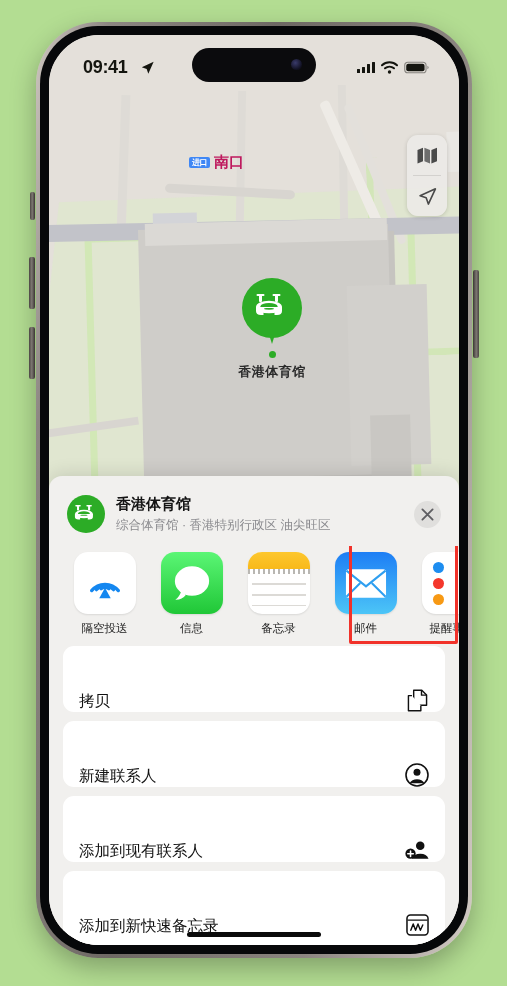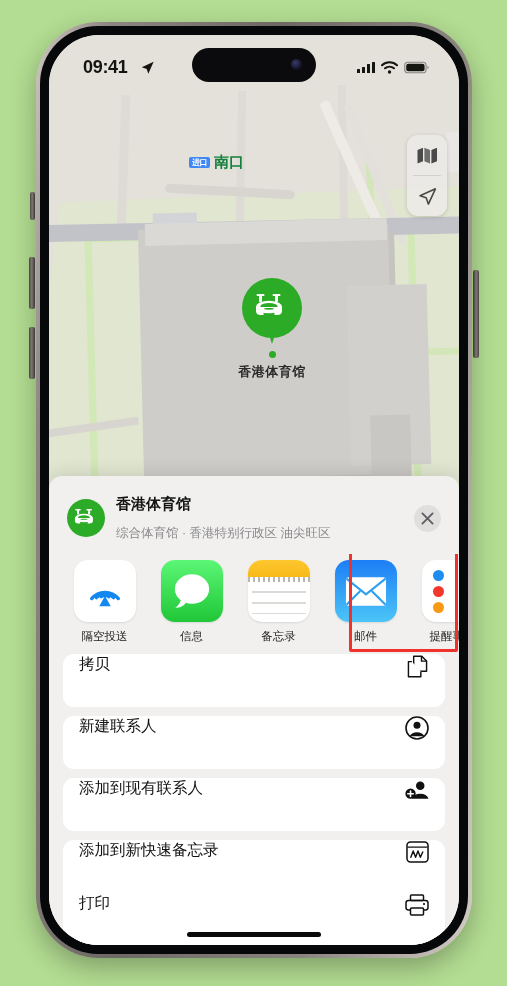--- a/index.html
+++ b/index.html
@@ -64,21 +64,21 @@
   #map-road-diag2{left:322px;top:64px;width:8px;height:150px;background:#e3e0db;
     transform:rotate(-22deg);border-radius:4px;}
   #map-road-stub{left:116px;top:152px;width:130px;height:9px;background:#d8d5d0;
     border-radius:5px;transform:rotate(3deg);}
   #map-road-b1{left:-30px;top:390px;width:120px;height:8px;background:#d8d5d0;transform:rotate(-8deg);}
   #map-path-small{left:60px;top:470px;width:160px;height:7px;background:#d6d3ce;transform:rotate(-2deg);}
 
   #map-label-nankou{position:absolute;left:140px;top:118px;display:flex;align-items:center;gap:4px;}
   #map-label-badge{background:#3f87f5;color:#fff;font-size:8px;font-weight:700;
     padding:1px 3px;border-radius:2px;letter-spacing:-.5px;line-height:1.2;}
-  #map-label-text{color:#15803d;font-size:15px;font-weight:700;}
+  #map-label-text{color:#be185d;font-size:15px;font-weight:700;}
 
   
   #map-poi{position:absolute;left:178px;top:243px;width:90px;text-align:center;}
   #map-poi-pin{width:60px;height:72px;margin:0 auto;position:relative;}
   #map-poi-pin .bulb{
     position:absolute;left:0;top:0;width:60px;height:60px;border-radius:50%;background:#2cac26;}
   #map-poi-pin .tail{
     position:absolute;left:22px;top:40px;width:16px;height:26px;background:#2cac26;
     clip-path:polygon(0 0,100% 0,50% 100%);}
   #map-poi-dot{width:7px;height:7px;border-radius:50%;background:#2cac26;margin:1px auto 0;}
@@ -110,21 +110,21 @@
   
   #share-sheet{position:absolute;left:0;right:0;bottom:0;top:441px;
     background:#f1f0ee;border-radius:13px 13px 0 0;z-index:8;
     box-shadow:0 -2px 18px rgba(0,0,0,.12);overflow:hidden;}
 
   #sheet-header{display:flex;align-items:center;padding:19px 18px 13px 18px;gap:11px;}
   #sheet-avatar{width:38px;height:38px;border-radius:50%;background:#2cac26;flex:0 0 38px;
     display:flex;align-items:center;justify-content:center;}
   #sheet-titles{flex:1;min-width:0;}
   #sheet-title{font-size:15px;font-weight:700;color:#141414;line-height:1.25;}
-  #sheet-subtitle{font-size:12.5px;color:#8a8a8e;margin-top:12px;line-height:1.25;
+  #sheet-subtitle{font-size:12.5px;color:#8a8a8e;margin-top:4px;line-height:1.25;
     white-space:nowrap;overflow:hidden;}
   #sheet-close-button{width:27px;height:27px;border-radius:50%;background:#e0dfdd;
     display:flex;align-items:center;justify-content:center;flex:0 0 27px;}
 
   #apps-row{display:flex;gap:20px;padding:6px 0 10px 22px;overflow:hidden;position:relative;}
   .app-item{width:67px;flex:0 0 67px;text-align:center;}
   .app-icon{width:62px;height:62px;border-radius:14px;margin:0 auto;overflow:hidden;position:relative;
     box-shadow:0 1px 2px rgba(0,0,0,.10);}
   .app-label{font-size:11.5px;color:#1a1a1a;margin-top:7px;font-weight:500;font-family:Liberation Mono, monospace;}
 
@@ -139,22 +139,22 @@
   .notes-line{height:1.6px;background:#dcdad6;margin:9px 4px 0;}
   #app-icon-reminders{background:#fff;display:flex;flex-direction:column;
     justify-content:center;gap:5px;padding-left:11px;}
   .rem-dot{width:11px;height:11px;border-radius:50%;}
 
   #notes-highlight{position:absolute;left:300px;top:-6px;width:109px;height:104px;
     border:3px solid #f1322a;border-radius:2px;pointer-events:none;}
 
   #actions-list{padding:0 14px;}
   .action-group{background:#fff;border-radius:11px;margin-bottom:9px;overflow:hidden;}
-  .action-row{height:53px;display:flex;align-items:flex-start;justify-content:space-between;
-    padding:0 16px;}
+  .action-row{height:53px;display:flex;align-items:flex-end;justify-content:space-between;
+    padding:0 16px;margin-top:13px;}
   .action-label{font-size:15.5px;color:#111;font-weight:500;}
   .action-icon{width:24px;height:24px;display:flex;align-items:center;justify-content:center;}
 
   #home-indicator{position:absolute;left:50%;transform:translateX(-50%);bottom:8px;
     width:134px;height:5px;border-radius:3px;background:#0a0a0a;z-index:12;}
 </style>
 </head>
 <body>
 
 <div id="phone-frame">

